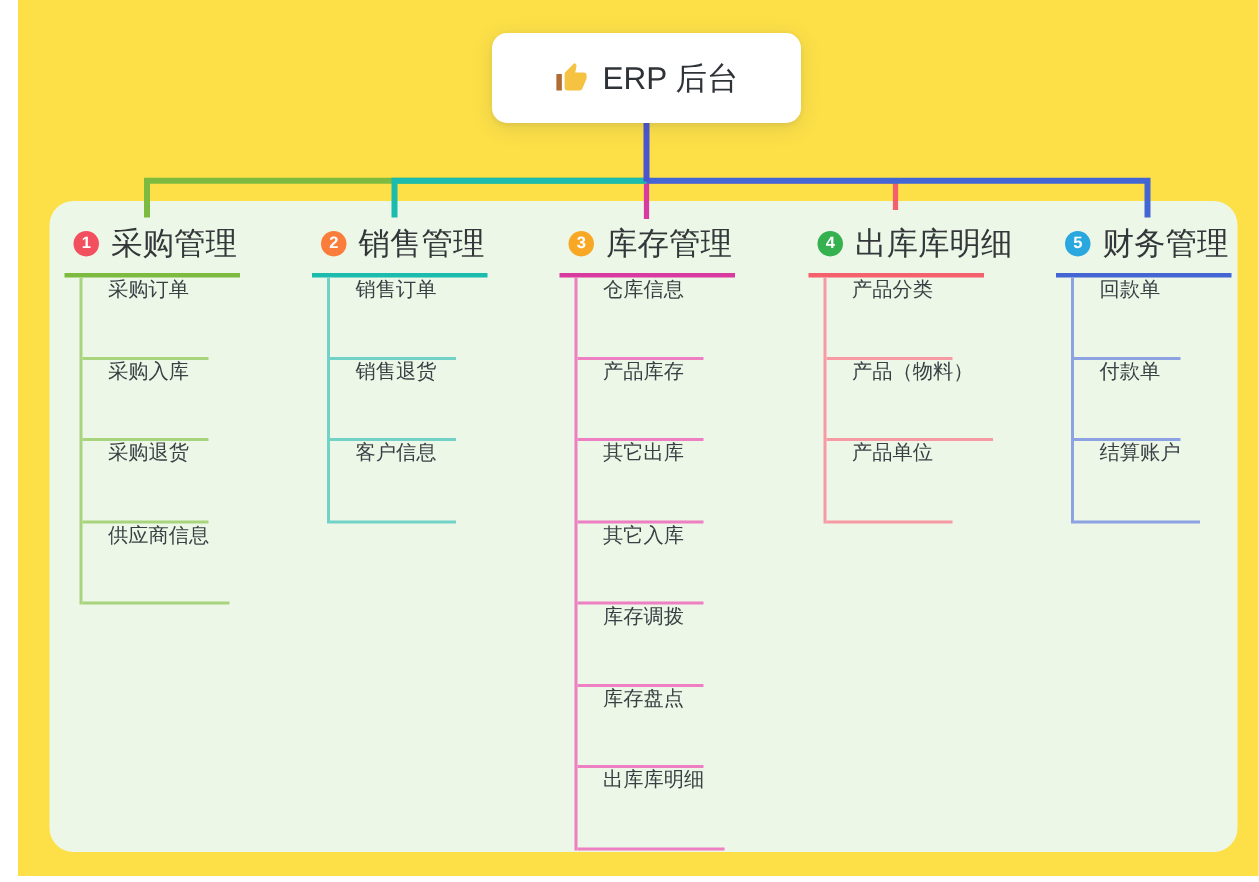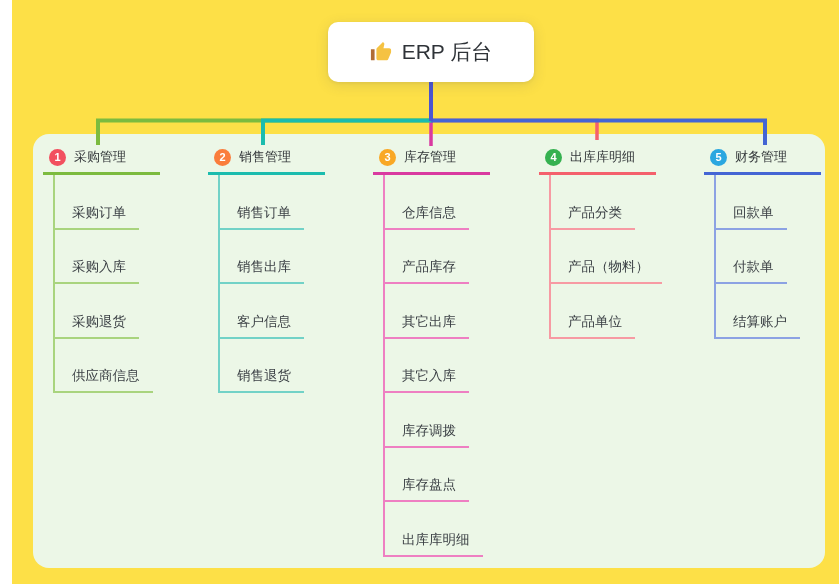--- a/index.html
+++ b/index.html
@@ -20,25 +20,25 @@
              display:flex;align-items:center;justify-content:center;gap:10px;
              font-size:21px;font-weight:500;color:#2f3338;cursor:pointer;}
 
   
   .branch{position:absolute;top:148px;width:160px;}
   .branch-header{box-sizing:border-box;width:117px;display:flex;align-items:center;gap:8px;
                  padding:0 0 6px 6px;border-bottom:3px solid var(--line);cursor:pointer;}
   .badge{flex:0 0 auto;width:17px;height:17px;border-radius:50%;background:var(--badge);
          color:#ffffff;font-size:11px;font-weight:700;line-height:1;
          display:flex;align-items:center;justify-content:center;}
-  .branch-title{font-size:13px;font-weight:500;color:#33373a;white-space:nowrap;}
+  .branch-title{font-size:21px;font-weight:500;color:#33373a;white-space:nowrap;}
 
   .branch-items{margin-left:10px;border-left:2px solid var(--subline);}
   .item{width:max-content;height:52.5px;border-bottom:2px solid var(--subline);
-        display:flex;align-items:flex-end;padding-left:17px;padding-right:13px;
+        display:flex;padding-left:17px;padding-right:13px;
         cursor:pointer;}
   .item-label{font-size:13.5px;color:#3a3f44;line-height:16px;margin-bottom:7px;white-space:nowrap;}
 </style>
 </head>
 <body>
 
 <div class="canvas">
 
   <div class="panel"></div>
 
@@ -85,27 +85,24 @@
   <div class="branch" style="left: 196px; --badge: #fa7d3c; --line: #1bbcae; --subline: #72d2c7;">
     <div class="branch-header">
       <span class="badge">2</span>
       <span class="branch-title">销售管理</span>
     </div>
     <div class="branch-items">
       <div class="item">
           <span class="item-label">销售订单</span>
         </div>
       <div class="item">
-          <span class="item-label">销售出库</span>
+          <span class="item-label">销售退货</span>
         </div>
       <div class="item">
           <span class="item-label">客户信息</span>
-        </div>
-      <div class="item">
-          <span class="item-label">销售退货</span>
         </div>
     </div>
   </div>
 
   <div class="branch" style="left: 361px; --badge: #f9a825; --line: #d93aa0; --subline: #ee7fc2;">
     <div class="branch-header">
       <span class="badge">3</span>
       <span class="branch-title">库存管理</span>
     </div>
     <div class="branch-items">

